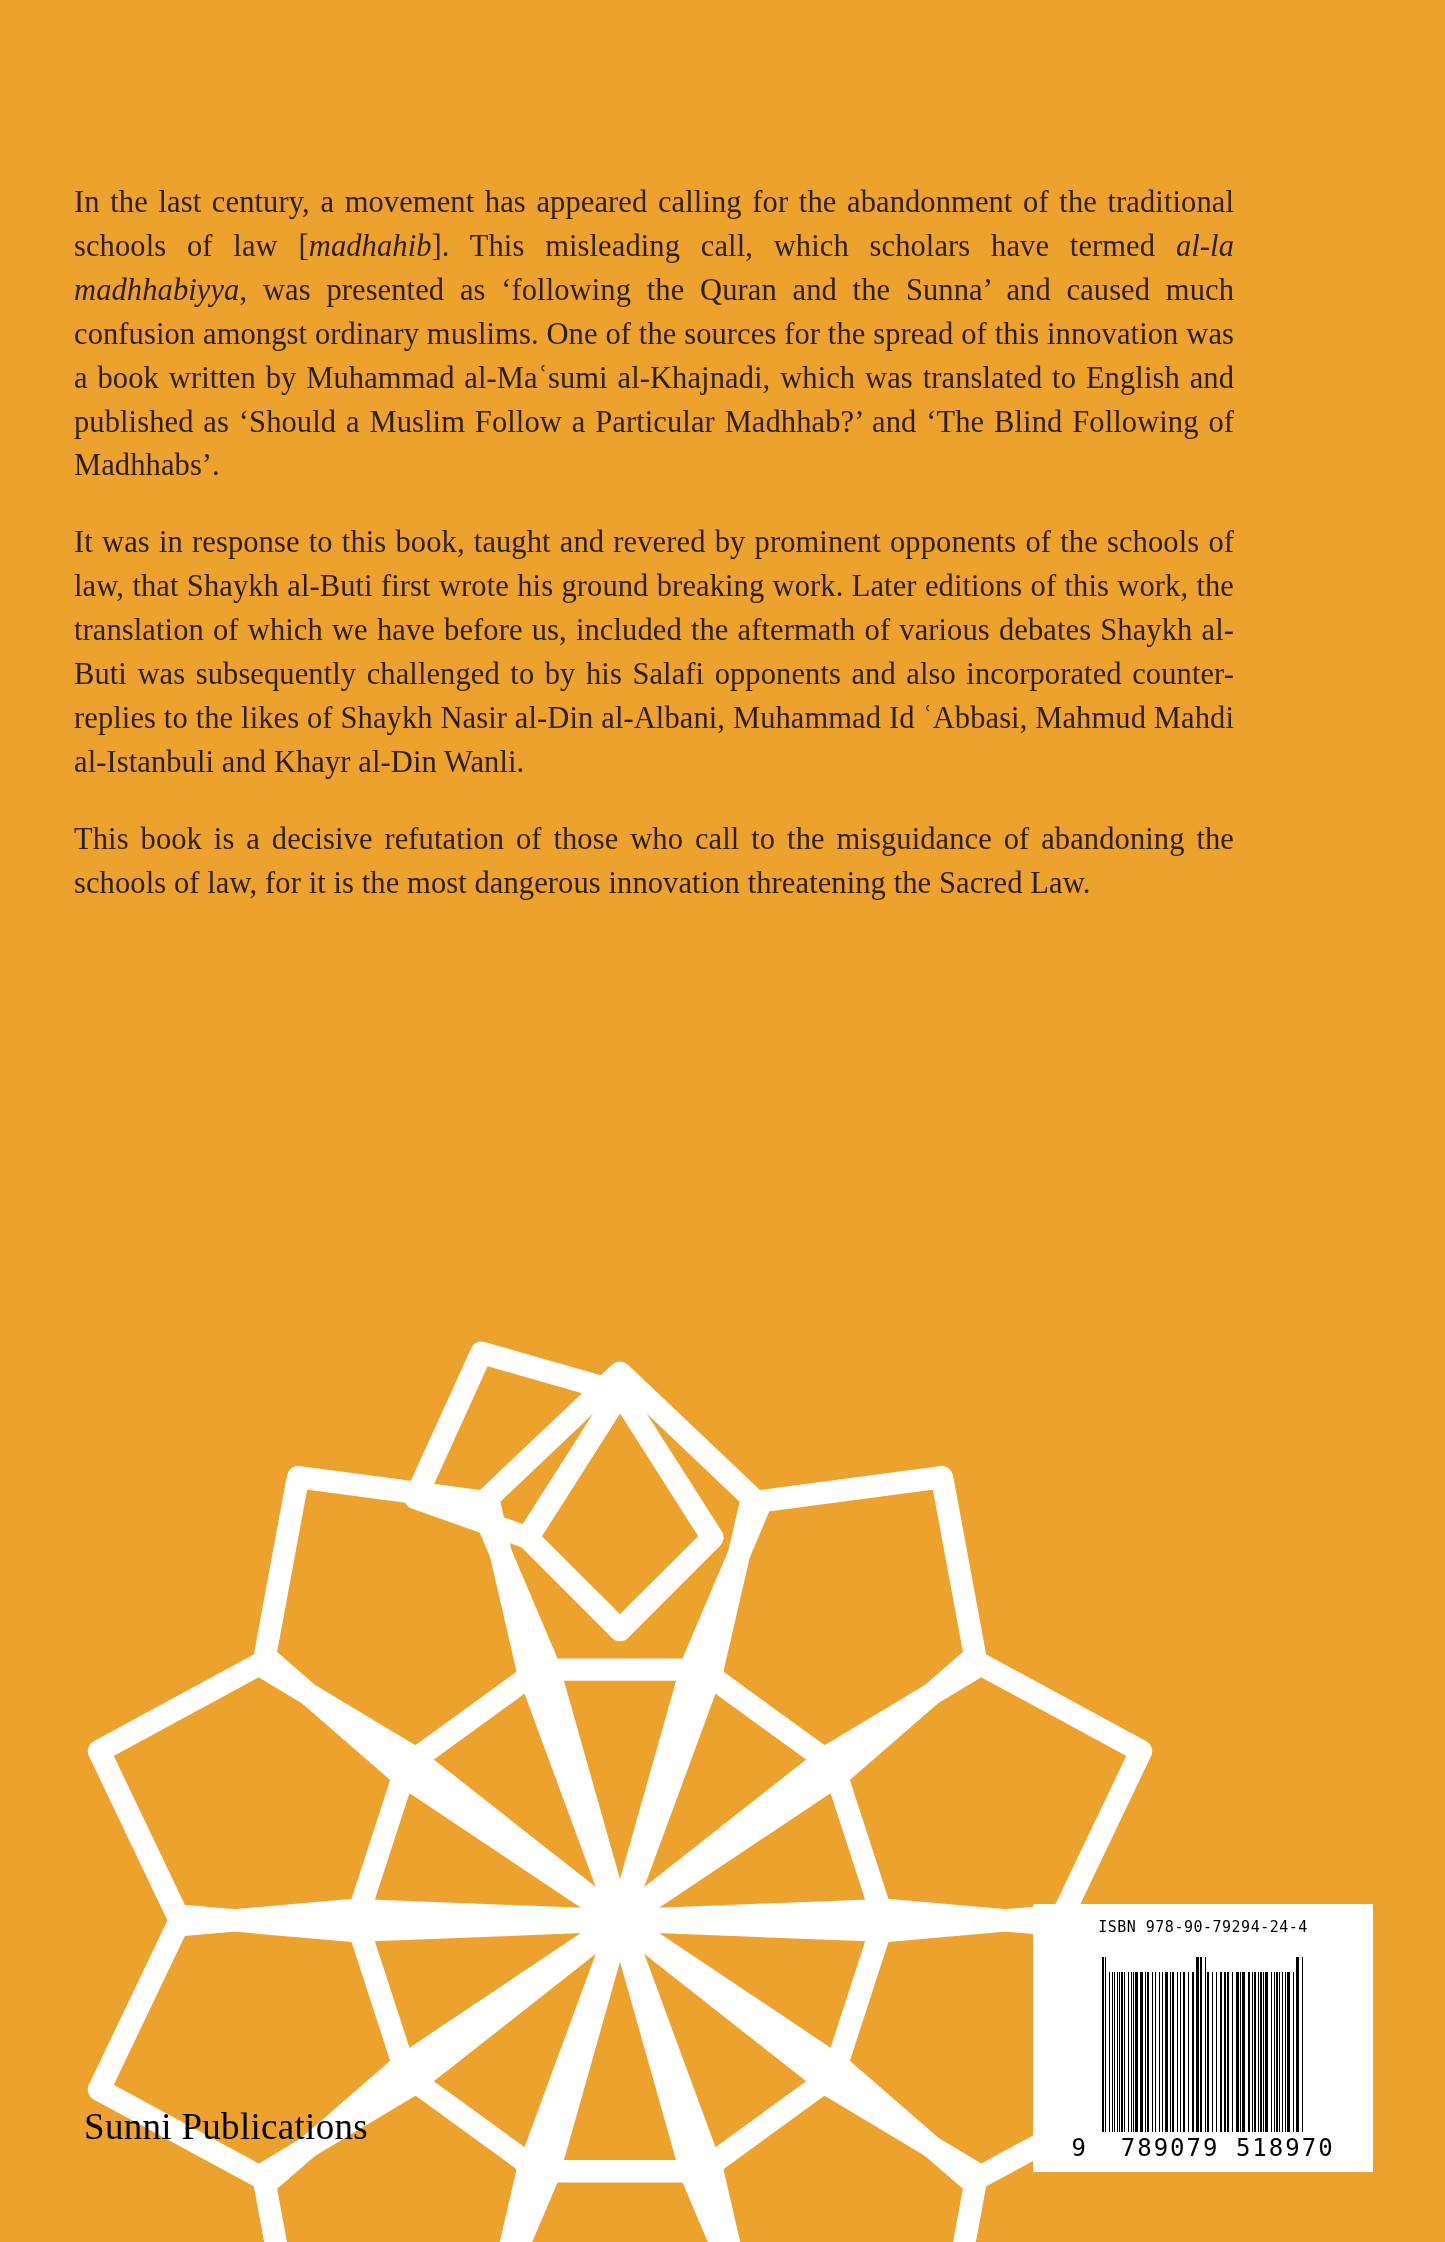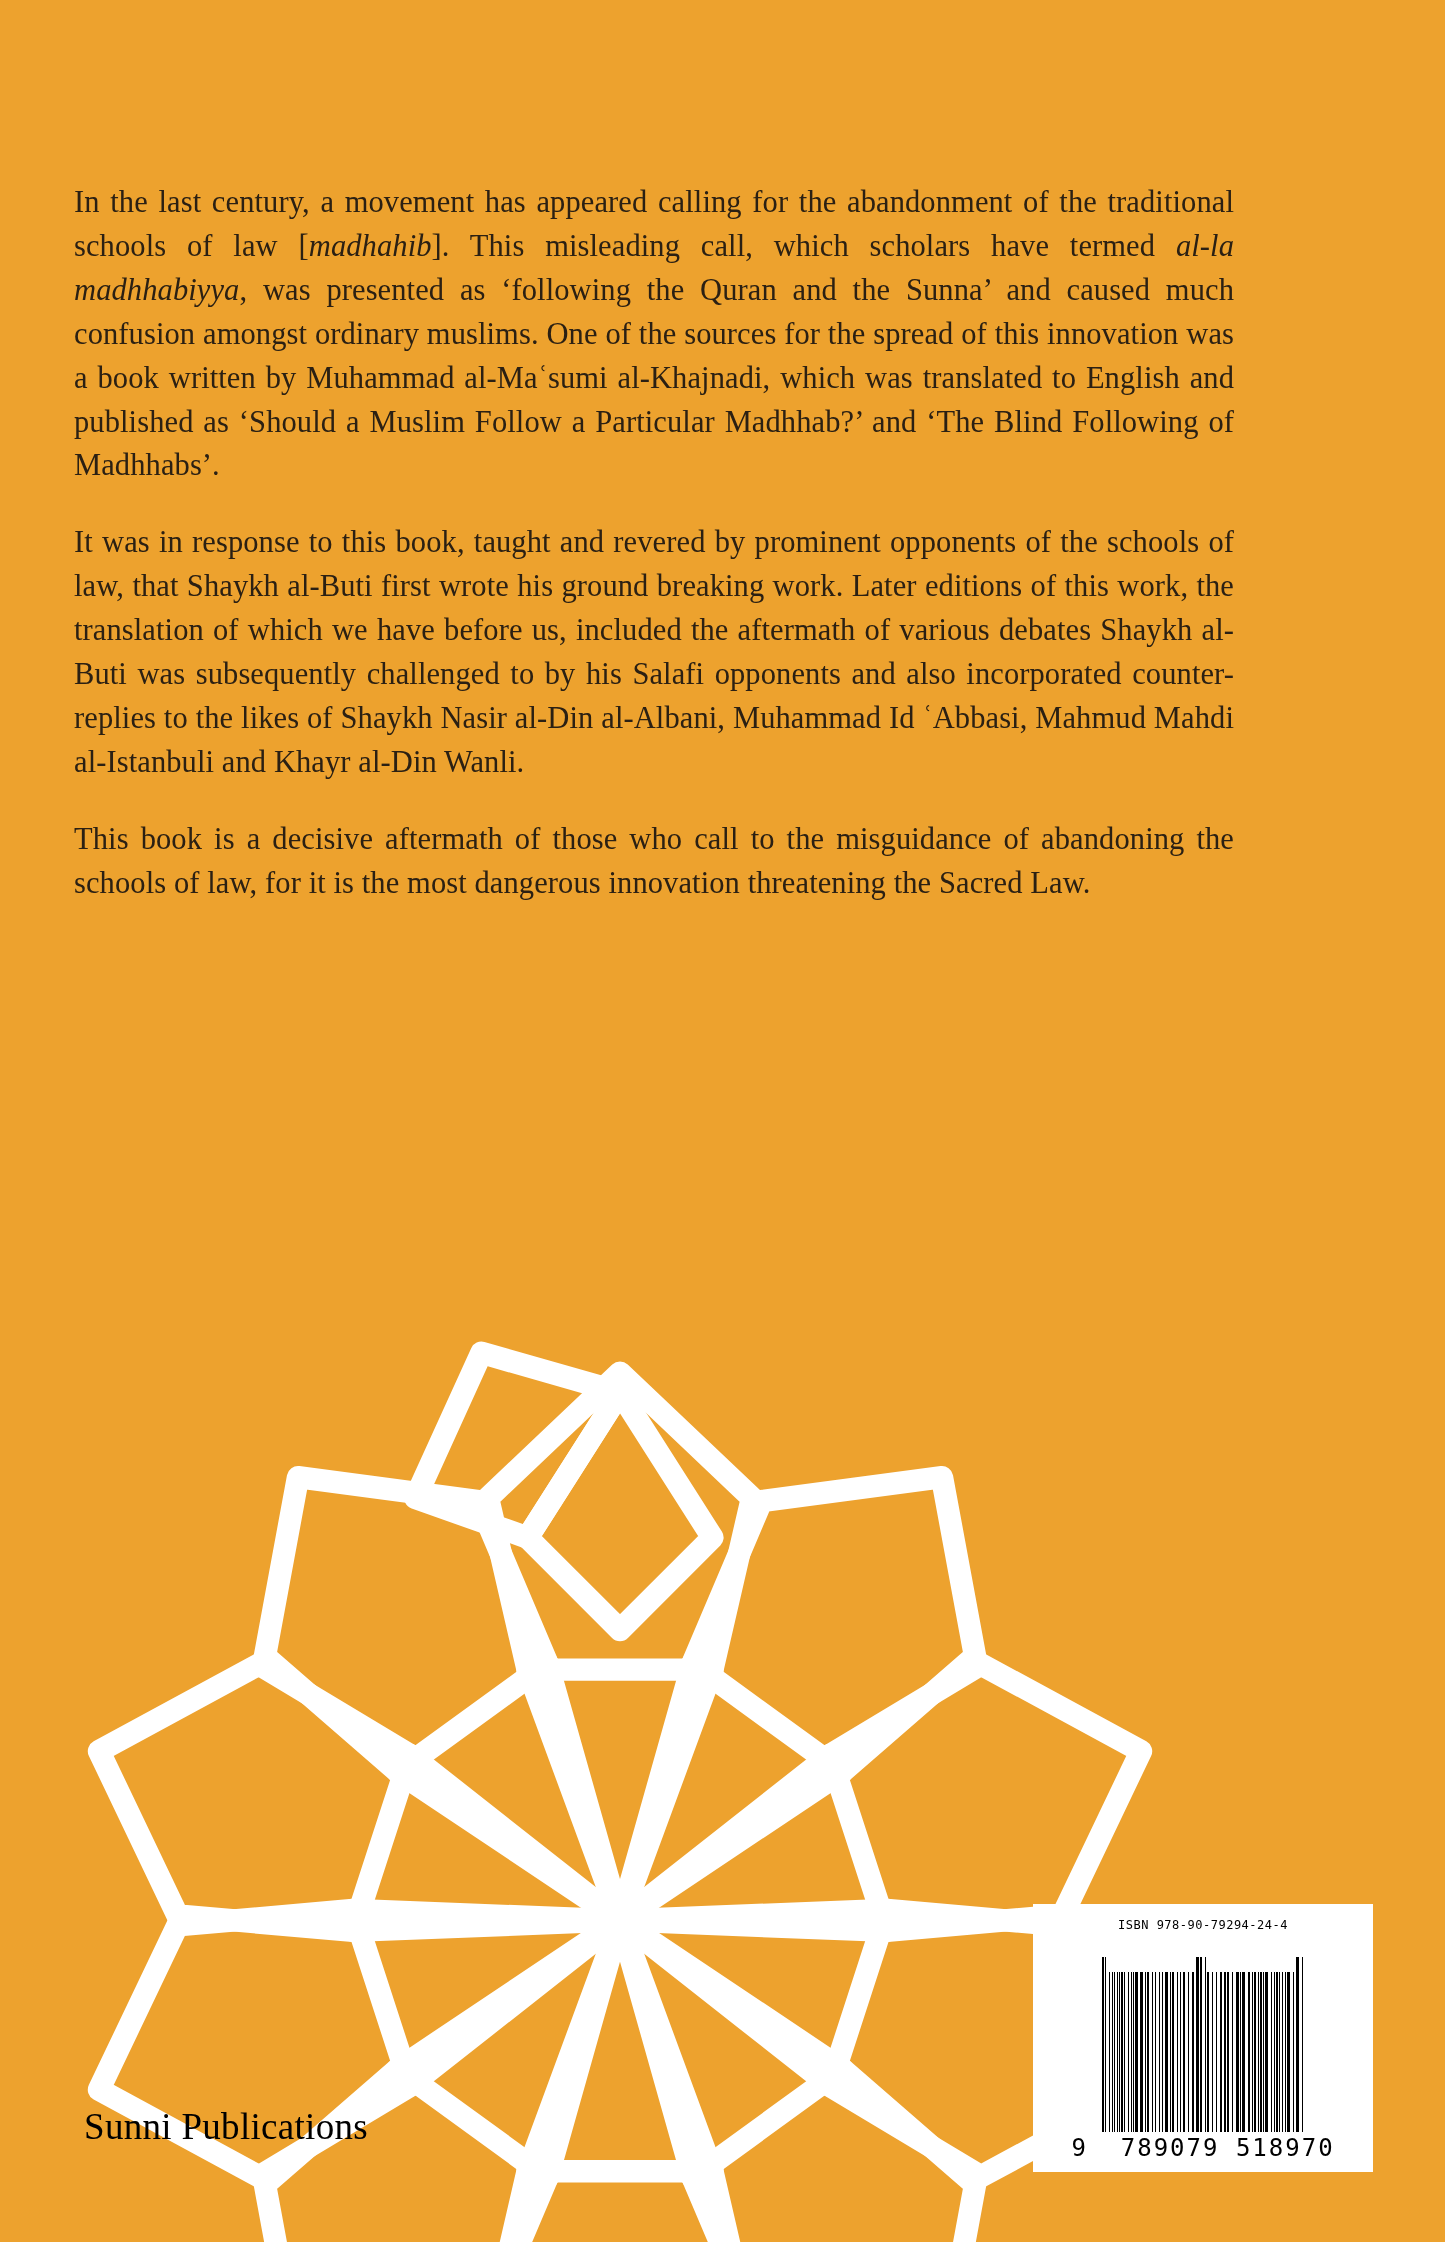--- a/index.html
+++ b/index.html
@@ -74,21 +74,21 @@
     height: 268px;
     background: #ffffff;
     z-index: 6;
     box-sizing: border-box;
     padding: 10px 12px 8px 12px;
     display: flex;
     flex-direction: column;
   }
   .isbn-text {
     font-family: "DejaVu Sans Mono", monospace;
-    font-size: 12px;
+    font-size: 15px;
     letter-spacing: 0.5px;
     color: #000;
     text-align: center;
     margin-top: 4px;
     margin-bottom: 6px;
     white-space: nowrap;
   }
   .barcode {
     flex: 1;
     display: flex;
@@ -192,21 +192,21 @@
             <path d="M430 430 L500 620 L570 430"></path>
           </g>
         </g>
       </g>
     </svg>
   </div>
 
   <div class="content">
     <p class="para"><span>In the last century, a movement has appeared calling for the abandonment of the traditional schools of law [</span><em>madhahib</em><span>]. This misleading call, which scholars have termed </span><em>al-la madhhabiyya</em><span>, was presented as ‘following the Quran and the Sunna’ and caused much confusion amongst ordinary muslims. One of the sources for the spread of this innovation was a book written by Muhammad al-Maʿsumi al-Khajnadi, which was translated to English and published as ‘Should a Muslim Follow a Particular Madhhab?’ and ‘The Blind Following of Madhhabs’.</span></p>
     <p class="para">It was in response to this book, taught and revered by prominent opponents of the schools of law, that Shaykh al-Buti first wrote his ground breaking work. Later editions of this work, the translation of which we have before us, included the aftermath of various debates Shaykh al-Buti was subsequently challenged to by his Salafi opponents and also incorporated counter-replies to the likes of Shaykh Nasir al-Din al-Albani, Muhammad Id ʿAbbasi, Mahmud Mahdi al-Istanbuli and Khayr al-Din Wanli.</p>
-    <p class="para">This book is a decisive aftermath of those who call to the misguidance of abandoning the schools of law, for it is the most dangerous innovation threatening the Sacred Law.</p>
+    <p class="para">This book is a decisive refutation of those who call to the misguidance of abandoning the schools of law, for it is the most dangerous innovation threatening the Sacred Law.</p>
   </div>
 
   <div class="publisher">Sunni Publications</div>
 
   <div class="isbn-block">
     <div class="isbn-text">ISBN  978-90-79294-24-4</div>
     <div class="barcode">
         <div class="bar" style="width: 2px; height: 175px;"></div>
         <div style="width: 1px; height: 1px;"></div>
         <div class="bar" style="width: 1px; height: 175px;"></div>

